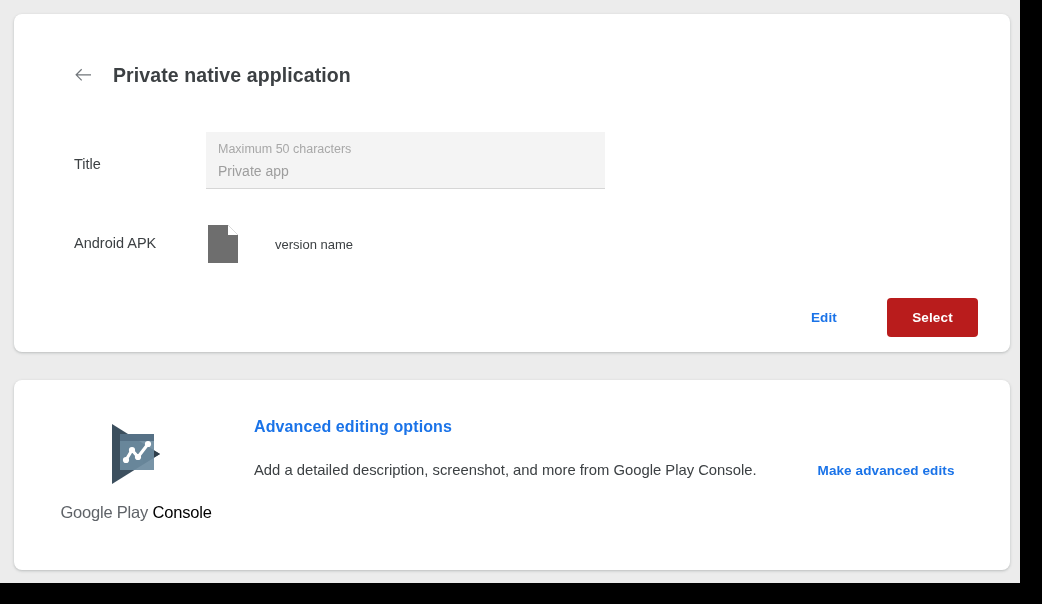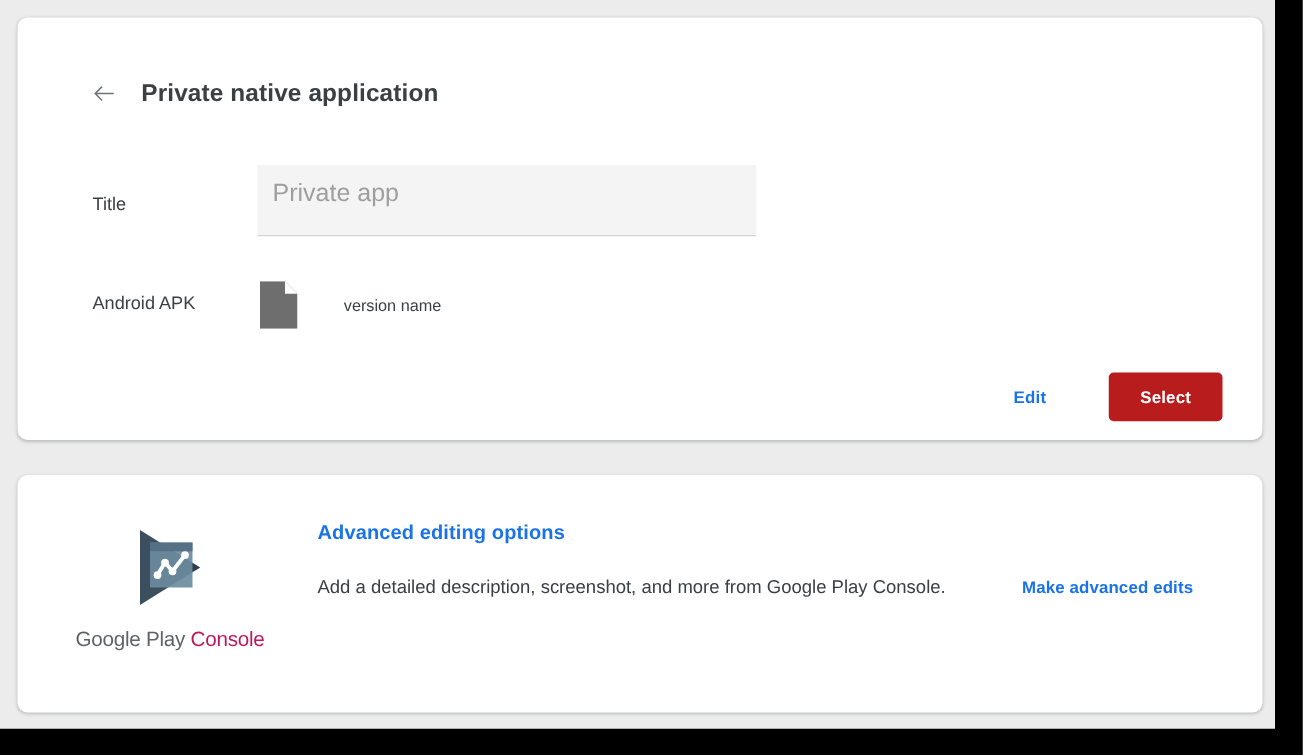--- a/index.html
+++ b/index.html
@@ -93,21 +93,21 @@
     box-sizing: border-box;
     padding: 9px 12px 0 12px;
     cursor: text;
   }
   .textfield .hint {
     font-size: 12.5px;
     color: #a8a8a8;
     line-height: 16px;
   }
   .textfield .value {
-    font-size: 20px;
+    font-size: 14px;
     color: #9e9e9e;
     line-height: 24px;
     padding-top: 2px;
   }
 
   
   #row-apk { left: 60px; top: 210px; }
 
   .apk-content {
     display: flex;
@@ -183,21 +183,21 @@
     height: 76px;
   }
   .logo-mark svg { display: block; }
   .logo-wordmark {
     margin-top: 11px;
     font-size: 16.5px;
     white-space: nowrap;
     letter-spacing: -0.2px;
   }
   .logo-wordmark .w1 { color: #5f6368; }
-  .logo-wordmark .w2 { color: #be185d; }
+  .logo-wordmark .w2 { color: #000000; }
 
   .adv-text {
     position: absolute;
     left: 240px;
     top: 38px;
     right: 24px;
   }
   .adv-heading {
     font-size: 16px;
     font-weight: bold;
@@ -239,20 +239,21 @@
         <svg width="24" height="24" viewBox="0 0 24 24" aria-hidden="true">
           <path d="M20 11.2H6.6l4.5-4.5-.85-.85L4.3 11.8l5.95 5.95.85-.85-4.5-4.5H20z" fill="#70757a"></path>
         </svg>
       </div>
       <div class="page-title">Private native application</div>
     </div>
 
     <div class="field-row" id="row-title">
       <div class="field-label">Title</div>
       <div class="textfield">
+        <div class="hint">Maximum 50 characters</div>
         <div class="value">Private app</div>
       </div>
     </div>
 
     <div class="field-row" id="row-apk">
       <div class="field-label" style="padding-top:9px;">Android APK</div>
       <div class="apk-content">
         <div class="file-icon">
           <svg width="30" height="38" viewBox="0 0 30 38" aria-hidden="true">
             <path d="M0 0 H20 L30 10 V38 H0 Z" fill="#6e6e6e"></path>

